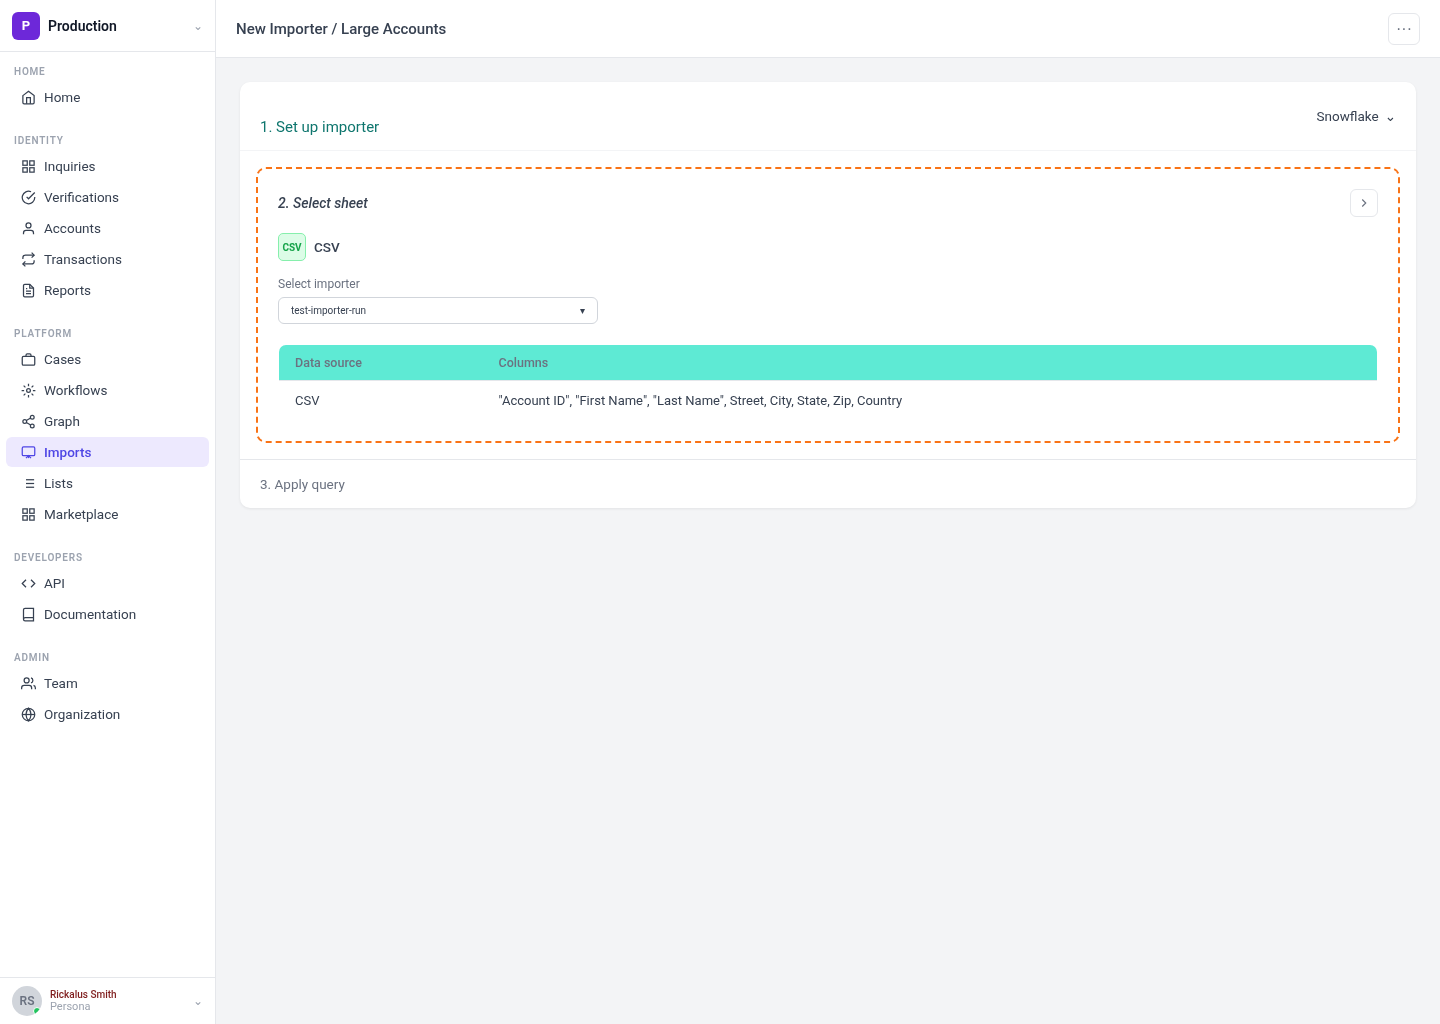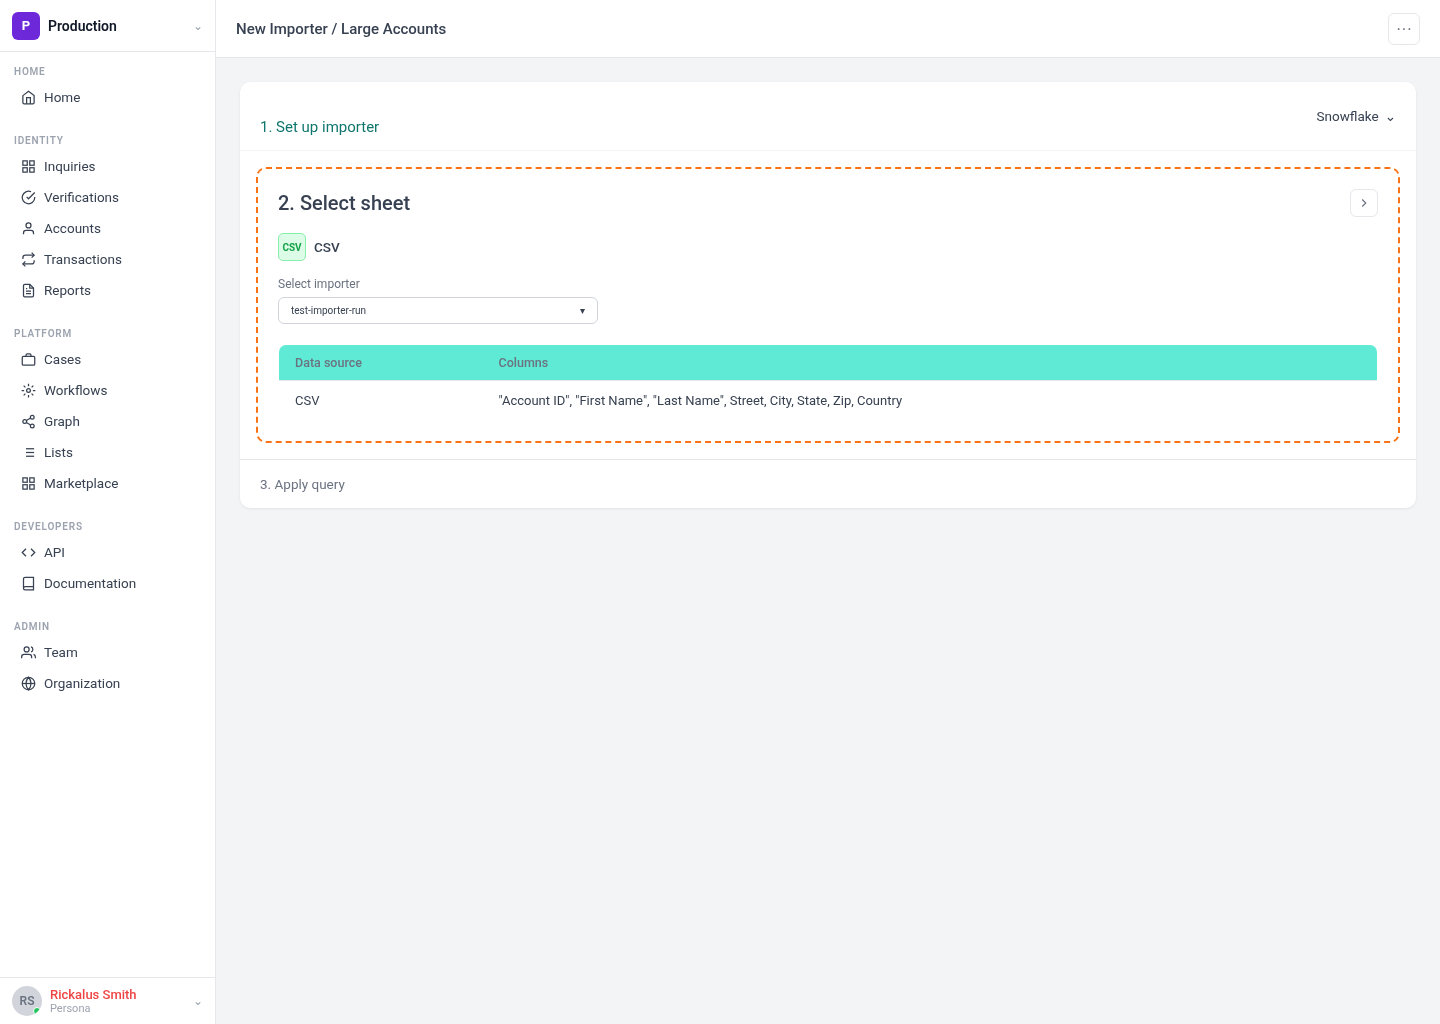--- a/index.html
+++ b/index.html
@@ -118,21 +118,21 @@
     .user-status-dot {
       position: absolute;
       bottom: 1px;
       right: 1px;
       width: 8px;
       height: 8px;
       background: #22c55e;
       border-radius: 50%;
       border: 1.5px solid #fff;
     }
-    .user-text .user-name { font-size: 13px; font-weight: 500; color: #ef4444; }
+    .user-text .user-name { font-size: 10px; font-weight: 500; color: #7f1d1d; }
     .user-text .user-role { font-size: 11px; color: #9ca3af; }
 
     
     .main {
       flex: 1;
       display: flex;
       flex-direction: column;
       overflow: hidden;
     }
     .topbar {
@@ -202,27 +202,28 @@
     }
 
     
     .step-active-container {
       margin: 16px;
       border: 2.5px dashed #f97316;
       border-radius: 10px;
       padding: 20px;
     }
     .step-title {
-      font-size: 20px;
+      font-size: 14px;
       font-weight: 500;
       color: #374151;
       margin-bottom: 16px;
       display: flex;
       align-items: center;
       justify-content: space-between;
+      font-style: italic;
     }
     .step-title-btn {
       width: 28px;
       height: 28px;
       border: 1px solid #e5e7eb;
       border-radius: 6px;
       background: #fff;
       display: flex;
       align-items: center;
       justify-content: center;
@@ -412,20 +413,30 @@
       <span class="icon">
         <svg viewBox="0 0 24 24" fill="none" stroke="currentColor" stroke-width="2">
             <circle cx="18" cy="5" r="3"></circle>
             <circle cx="6" cy="12" r="3"></circle>
             <circle cx="18" cy="19" r="3"></circle>
             <line x1="8.59" y1="13.51" x2="15.42" y2="17.49"></line>
             <line x1="15.41" y1="6.51" x2="8.59" y2="10.49"></line>
           </svg>
       </span>
       <span>Graph</span>
+    </div>
+    <div class="sidebar-item active">
+      <span class="icon">
+        <svg viewBox="0 0 24 24" fill="none" stroke="currentColor" stroke-width="2">
+            <rect x="2" y="3" width="20" height="14" rx="2"></rect>
+            <polyline points="8,21 12,17 16,21"></polyline>
+            <line x1="12" y1="17" x2="12" y2="21"></line>
+          </svg>
+      </span>
+      <span>Imports</span>
     </div>
     <div class="sidebar-item">
       <span class="icon">
         <svg viewBox="0 0 24 24" fill="none" stroke="currentColor" stroke-width="2">
             <line x1="8" y1="6" x2="21" y2="6"></line>
             <line x1="8" y1="12" x2="21" y2="12"></line>
             <line x1="8" y1="18" x2="21" y2="18"></line>
             <line x1="3" y1="6" x2="3.01" y2="6"></line>
             <line x1="3" y1="12" x2="3.01" y2="12"></line>
             <line x1="3" y1="18" x2="3.01" y2="18"></line>

